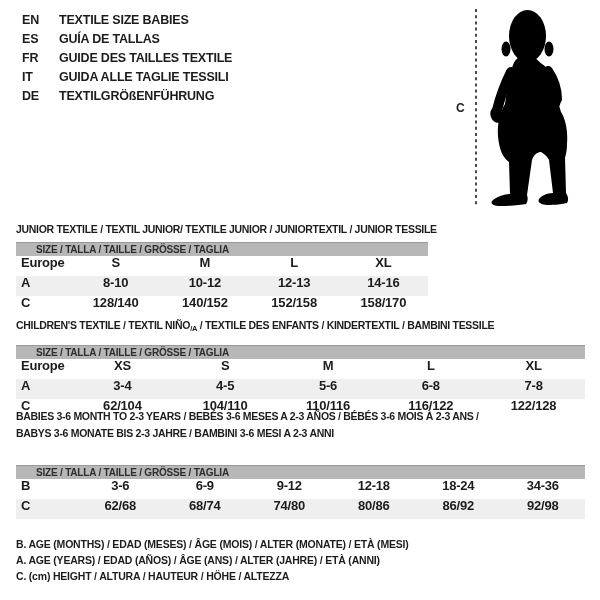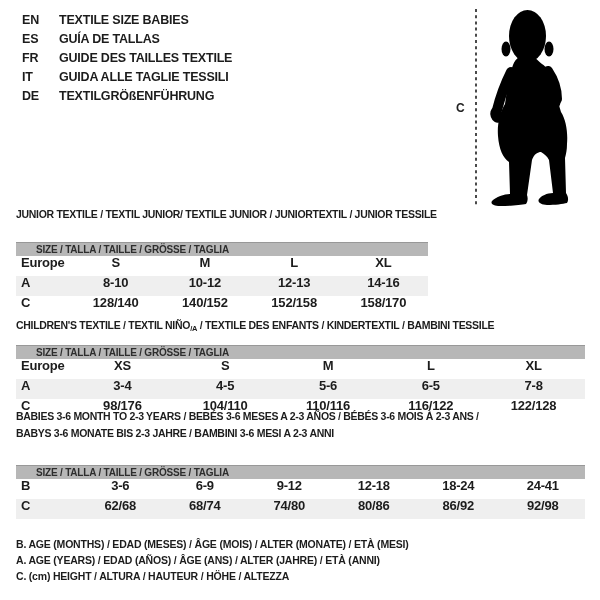--- a/index.html
+++ b/index.html
@@ -11,21 +11,21 @@
   .langs{position:absolute;left:22px;top:11px;}
   .lrow{display:flex;height:19px;line-height:19px;}
   .lcode{width:37px;font-weight:bold;font-size:12.5px;letter-spacing:-0.2px;}
   .llab{font-weight:bold;font-size:12.5px;letter-spacing:-0.2px;white-space:nowrap;}
   
   .fig{position:absolute;left:455px;top:8px;}
   .c-label{position:absolute;left:456px;top:101px;font-size:12px;font-weight:bold;color:#222;}
   
   .sec-title{position:absolute;left:16px;width:578px;font-size:10.5px;font-weight:bold;
     letter-spacing:-0.3px;color:#1c1c1c;white-space:nowrap;}
-  #t1-title{top:208px;}
+  #t1-title{top:223px;}
   #t2-title{top:319px;}
   #t3-title{top:408px;line-height:17px;white-space:normal;}
   #t3-title div{white-space:nowrap;}
   .subsc{font-size:7.5px;position:relative;top:2px;}
   
   .tbl{position:absolute;left:16px;}
   .t1{top:242px;width:412px;}
   .t2{top:345px;width:569px;}
   .t3{top:465px;width:569px;}
   .tbar{height:14px;line-height:14px;background:#b7b7b7;border-top:1px solid #989898;
@@ -129,47 +129,47 @@
       <span class="tc">S</span>
       <span class="tc">M</span>
       <span class="tc">L</span>
       <span class="tc">XL</span>
     </div>
     <div class="trow shaded">
       <span class="tlab">A</span>
       <span class="tc">3-4</span>
       <span class="tc">4-5</span>
       <span class="tc">5-6</span>
-      <span class="tc">6-5</span>
+      <span class="tc">6-8</span>
       <span class="tc">7-8</span>
     </div>
     <div class="trow">
       <span class="tlab">C</span>
-      <span class="tc">98/176</span>
+      <span class="tc">62/104</span>
       <span class="tc">104/110</span>
       <span class="tc">110/116</span>
       <span class="tc">116/122</span>
       <span class="tc">122/128</span>
     </div>
   </div>
 
   <div class="sec-title" id="t3-title">
     <div>BABIES 3-6 MONTH TO 2-3 YEARS / BEBÉS 3-6 MESES A 2-3 AÑOS / BÉBÉS 3-6 MOIS À 2-3 ANS /</div>
     <div>BABYS 3-6 MONATE BIS 2-3 JAHRE / BAMBINI 3-6 MESI A 2-3 ANNI</div>
   </div>
   <div class="tbl t3">
     <div class="tbar">SIZE / TALLA / TAILLE / GRÖSSE / TAGLIA</div>
     <div class="trow">
       <span class="tlab">B</span>
       <span class="tc">3-6</span>
       <span class="tc">6-9</span>
       <span class="tc">9-12</span>
       <span class="tc">12-18</span>
       <span class="tc">18-24</span>
-      <span class="tc">24-41</span>
+      <span class="tc">34-36</span>
     </div>
     <div class="trow shaded">
       <span class="tlab">C</span>
       <span class="tc">62/68</span>
       <span class="tc">68/74</span>
       <span class="tc">74/80</span>
       <span class="tc">80/86</span>
       <span class="tc">86/92</span>
       <span class="tc">92/98</span>
     </div>

